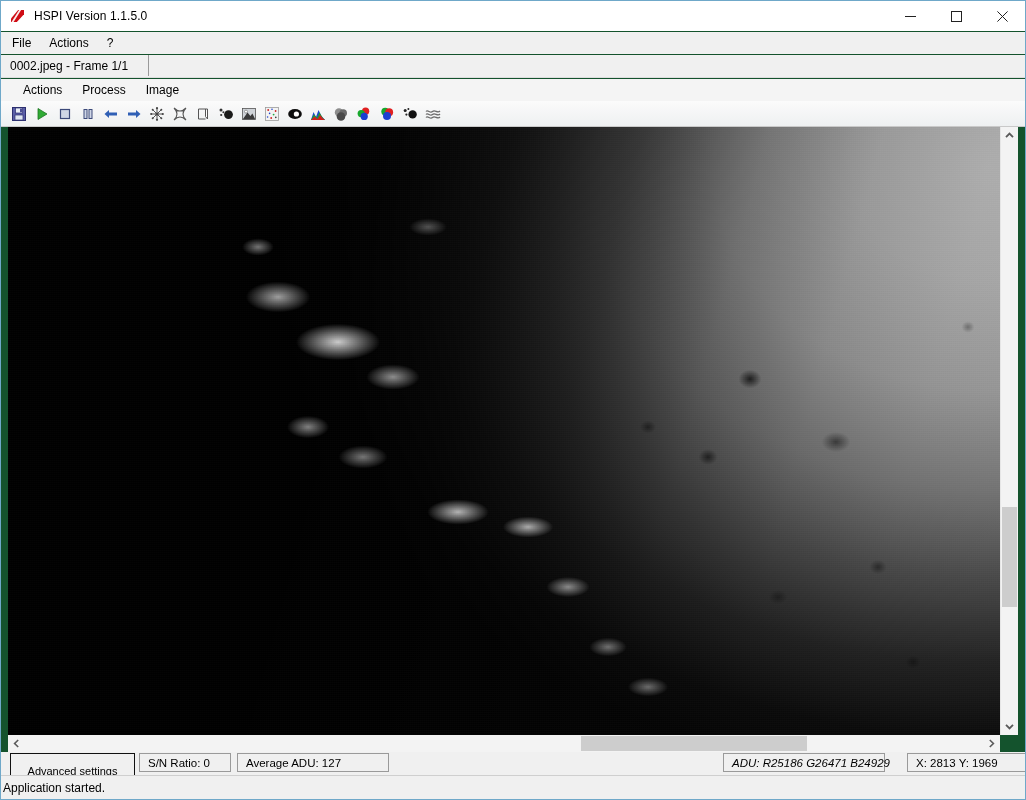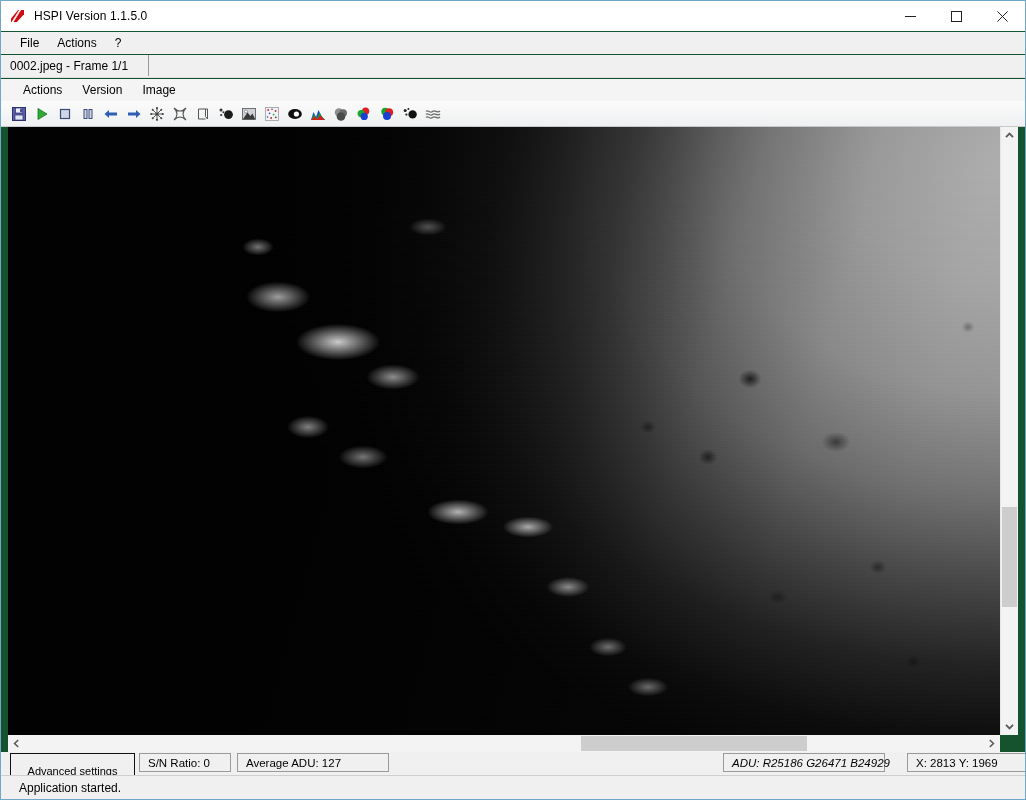--- a/index.html
+++ b/index.html
@@ -68,21 +68,21 @@
   .win-btn svg { display: block; }
 
   
   .menubar {
     position: absolute;
     top: 31px; left: 0; right: 0;
     height: 22px;
     background: #f0f0f0;
     display: flex;
     align-items: center;
-    padding-left: 10px;
+    padding-left: 2px;
   }
   .menubar .mi {
     font-size: 12px;
     color: #000;
     padding: 2px 9px 3px 9px;
     white-space: nowrap;
   }
 
   
   .tabstrip {
@@ -270,21 +270,21 @@
 
   
   .statusbar {
     position: absolute;
     left: 0; right: 0; bottom: 0;
     height: 23px;
     background: #f0f0f0;
     border-top: 1px solid #cfcfcf;
     display: flex;
     align-items: center;
-    padding-left: 18px;
+    padding-left: 2px;
     font-size: 12px;
     color: #000;
   }
 </style>
 </head>
 <body>
 
 <div id="app">
 
   <div class="titlebar">
@@ -321,21 +321,21 @@
   </div>
 
   <div class="tabstrip">
     <div class="tab">
       <span>0002.jpeg - Frame 1/1</span>
     </div>
   </div>
 
   <div class="innermenu">
     <div class="mi">Actions</div>
-    <div class="mi">Version</div>
+    <div class="mi">Process</div>
     <div class="mi">Image</div>
   </div>
 
   <div class="toolbar">
 
     <div class="tb">
       <svg width="16" height="16" viewBox="0 0 16 16">
         <rect x="1.5" y="1.5" width="13" height="13" fill="#5b5fa8" stroke="#2d3070"></rect>
         <rect x="4.5" y="2" width="7" height="5" fill="#e9eef7" stroke="#2d3070" stroke-width=".7"></rect>
         <rect x="9" y="2.6" width="2" height="3.6" fill="#4a4e94"></rect>

